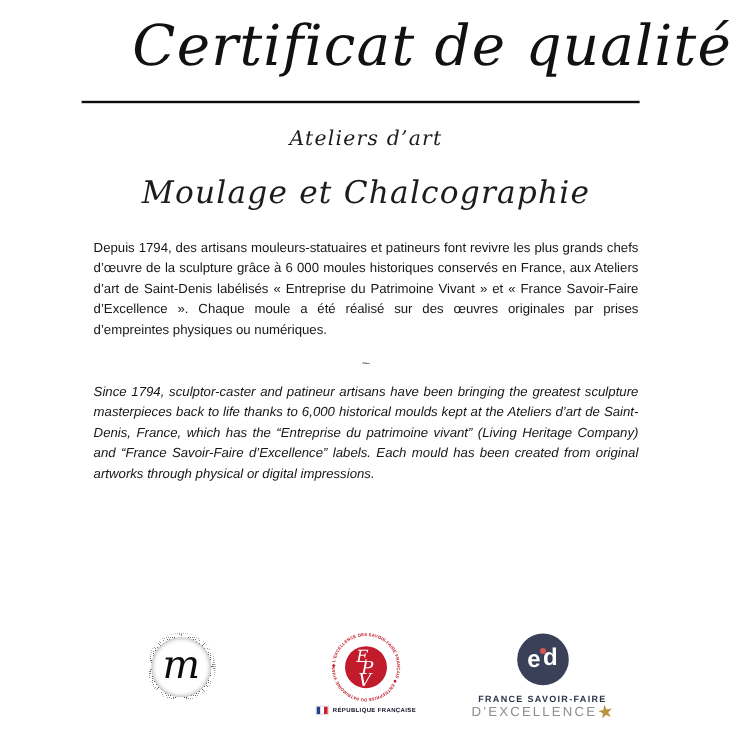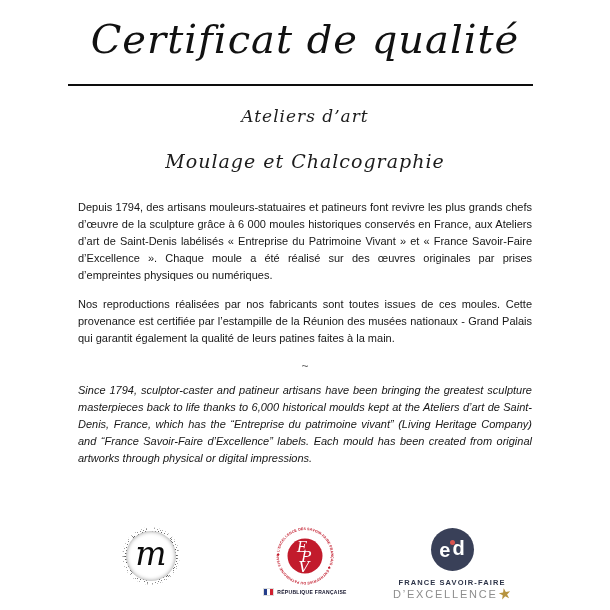--- a/index.html
+++ b/index.html
@@ -2,31 +2,31 @@
 <html><head>
 <meta charset="utf-8">
 <style>
   html,body{margin:0;padding:0;background:#fff;}
   .page{
     position:relative;width:610px;height:610px;background:#ffffff;overflow:hidden;
     font-family:"Liberation Sans",sans-serif;color:#1a1a1a;
   }
   
   .title{
-    margin:0;padding-top:8px;text-align:center;
+    margin:0;padding-top:8px;text-align:right;
     font-family:"DejaVu Serif",serif;font-style:italic;font-weight:400;
-    font-size:40px;line-height:62px;color:#111;letter-spacing:1px;
+    font-size:47px;line-height:62px;color:#111;letter-spacing:1px;
   }
   .rule{height:2px;background:#0d0d0d;width:465px;margin:14px auto 0 68px;}
   .sub{
     margin:0;text-align:center;font-family:"DejaVu Serif",serif;font-style:italic;
     font-weight:400;color:#1c1c1c;
   }
   .sub1{font-size:17px;line-height:40px;margin-top:10px;letter-spacing:1px;}
-  .sub2{font-size:19px;line-height:44px;margin-top:3px;letter-spacing:1px;}
+  .sub2{font-size:26px;line-height:44px;margin-top:3px;letter-spacing:1px;}
   
   .body{margin:16px 78px 0 78px;font-size:11px;line-height:17px;text-align:justify;color:#161616;}
   .body p{margin:0 0 12px 0;font-weight:500;}
   .body p.en{font-style:italic;}
   .tilde{ text-align:center;color:#666;font-size:12px;line-height:14px;margin:0 0 9px 0;font-weight:400;}
   
   .logos{position:absolute;left:0;top:522px;width:610px;height:88px;}
   
   .logo-rmn{position:absolute;left:122px;top:5px;width:58px;height:58px;}
   .rays{
@@ -77,21 +77,20 @@
 
   <h1 class="title">Certificat de qualité</h1>
 
   <div class="rule"></div>
 
   <h2 class="sub sub1">Ateliers d’art</h2>
   <h2 class="sub sub2">Moulage et Chalcographie</h2>
 
   <div class="body">
     <p class="fr">Depuis 1794, des artisans mouleurs-statuaires et patineurs font revivre les plus grands chefs d’œuvre de la sculpture grâce à 6 000 moules historiques conservés en France, aux Ateliers d’art de Saint-Denis labélisés « Entreprise du Patrimoine Vivant » et « France Savoir-Faire d’Excellence ». Chaque moule a été réalisé sur des œuvres originales par prises d’empreintes physiques ou numériques.</p>
-    <p class="fr">Nos reproductions réalisées par nos fabricants sont toutes issues de ces moules. Cette provenance est certifiée par l’estampille de la Réunion des musées nationaux - Grand Palais qui garantit également la qualité de leurs patines faites à la main.</p>
     <div class="tilde">~</div>
     <p class="en">Since 1794, sculptor-caster and patineur artisans have been bringing the greatest sculpture masterpieces back to life thanks to 6,000 historical moulds kept at the Ateliers d’art de Saint-Denis, France, which has the “Entreprise du patrimoine vivant” (Living Heritage Company) and “France Savoir-Faire d’Excellence” labels. Each mould has been created from original artworks through physical or digital impressions.</p>
   </div>
 
   <div class="logos">
 
     <div class="logo-rmn">
       <div class="rays"></div>
       <div class="rays-fade"></div>
       <div class="rmn-disc">

